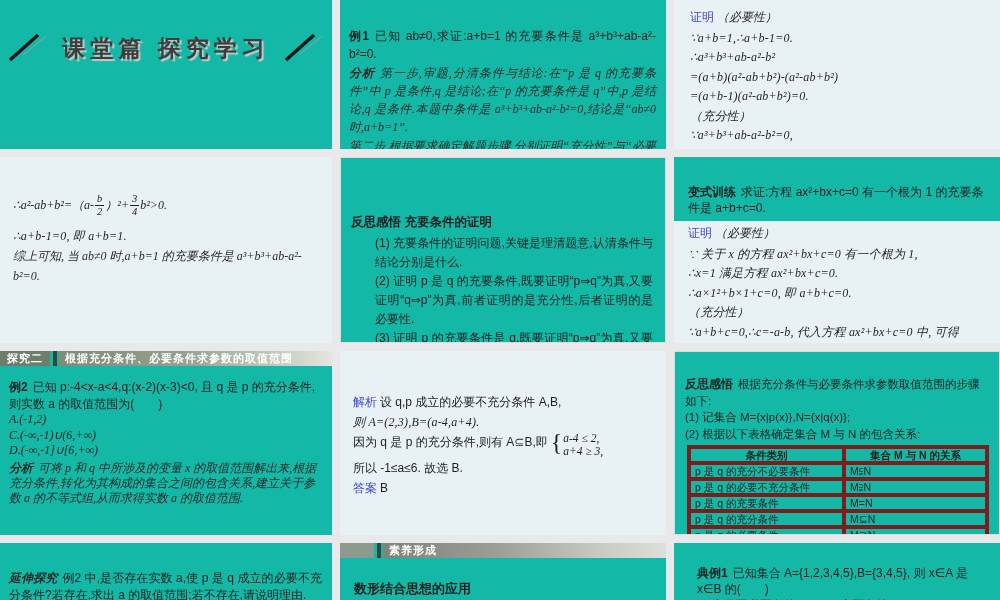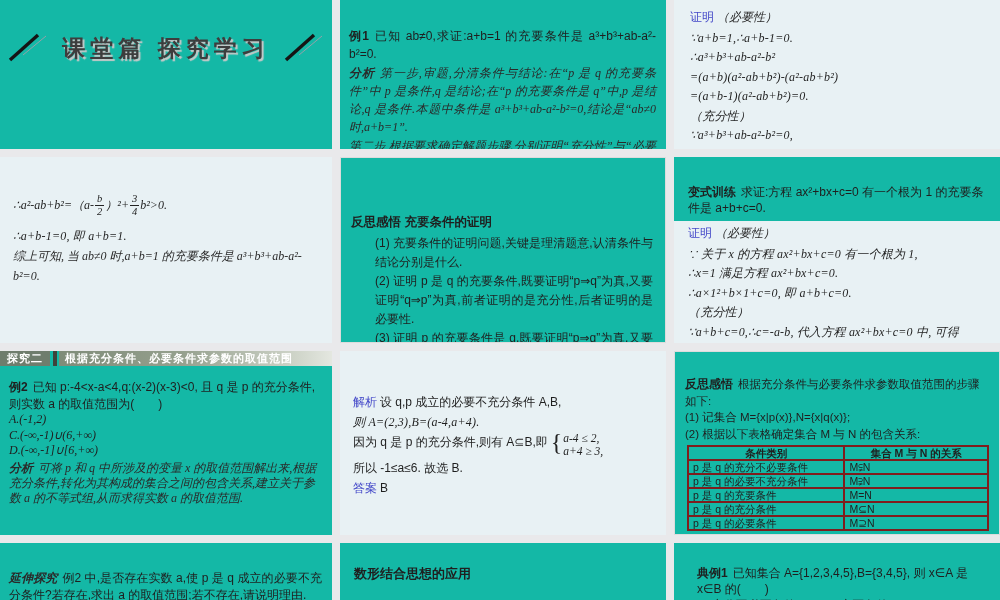--- a/index.html
+++ b/index.html
@@ -56,21 +56,21 @@
   .frac .d { border-top:1px solid #222; padding:0 2px; }
 
   
   .sysline { display:flex; align-items:flex-start; line-height:20px; }
   .brace { font-size:24px; font-family:"Liberation Serif",serif; font-weight:400; margin:0 1px 0 3px; color:#222; }
   .stack { display:inline-flex; flex-direction:column; line-height:13px;
     font-family:"Liberation Serif","DejaVu Serif",serif; font-style:italic; font-size:11.5px; }
 
   
   .reltable { border-collapse:collapse; margin:3px 0 4px 2px; font-size:10.5px; }
-  .reltable th, .reltable td { border:2px solid #7f1d1d; padding:0 4px; height:12px; line-height:12px; }
+  .reltable th, .reltable td { border:4px solid #7f1d1d; padding:0 4px; height:12px; line-height:12px; }
   .reltable th { text-align:center; font-weight:bold; }
   .reltable td:first-child, .reltable th:first-child { width:152px; }
   .reltable td:last-child, .reltable th:last-child { width:138px; }
 
   
   .p-ex1 { padding:27px 10px 0 9px; }
   .p-proof1 { padding:8px 12px 0 16px; }
   .p-cont1 { padding:0 14px 0 13px; }
   .p-cont1 .mline { line-height:20px; }
   .p-cont1 .kai { font-size:12px; }
@@ -250,20 +250,27 @@
     </table>
     <div class="line">(3) 根据集合 M 与 N 的包含关系建立关于参数的不等式(组);</div>
 
   </div>
 
   <div class="panel p-ext">
     <p class="para"><b class="lab kai">延伸探究</b><span>例2 中,是否存在实数 a,使 p 是 q 成立的必要不充分条件?若存在,求出 a 的取值范围;若不存在,请说明理由.</span></p>
   </div>
 
   <div class="panel p-lit">
+    <div class="secbar gray">
+      <span class="tab"></span>
+      <span class="gap"></span>
+      <span class="sep"></span>
+      <span class="gap2"></span>
+      <span class="main">素养形成</span>
+    </div>
     <div class="hd2">数形结合思想的应用</div>
   </div>
 
   <div class="panel p-classic">
     <div class="line"><b class="lab">典例1</b><span>已知集合 A={1,2,3,4,5},B={3,4,5}, 则 x∈A 是 x∈B 的(　　)</span></div>
     <div class="optrow">
       <span>A. 充分不必要条件</span>
       <span>B. 充要条件</span>
     </div>
 

